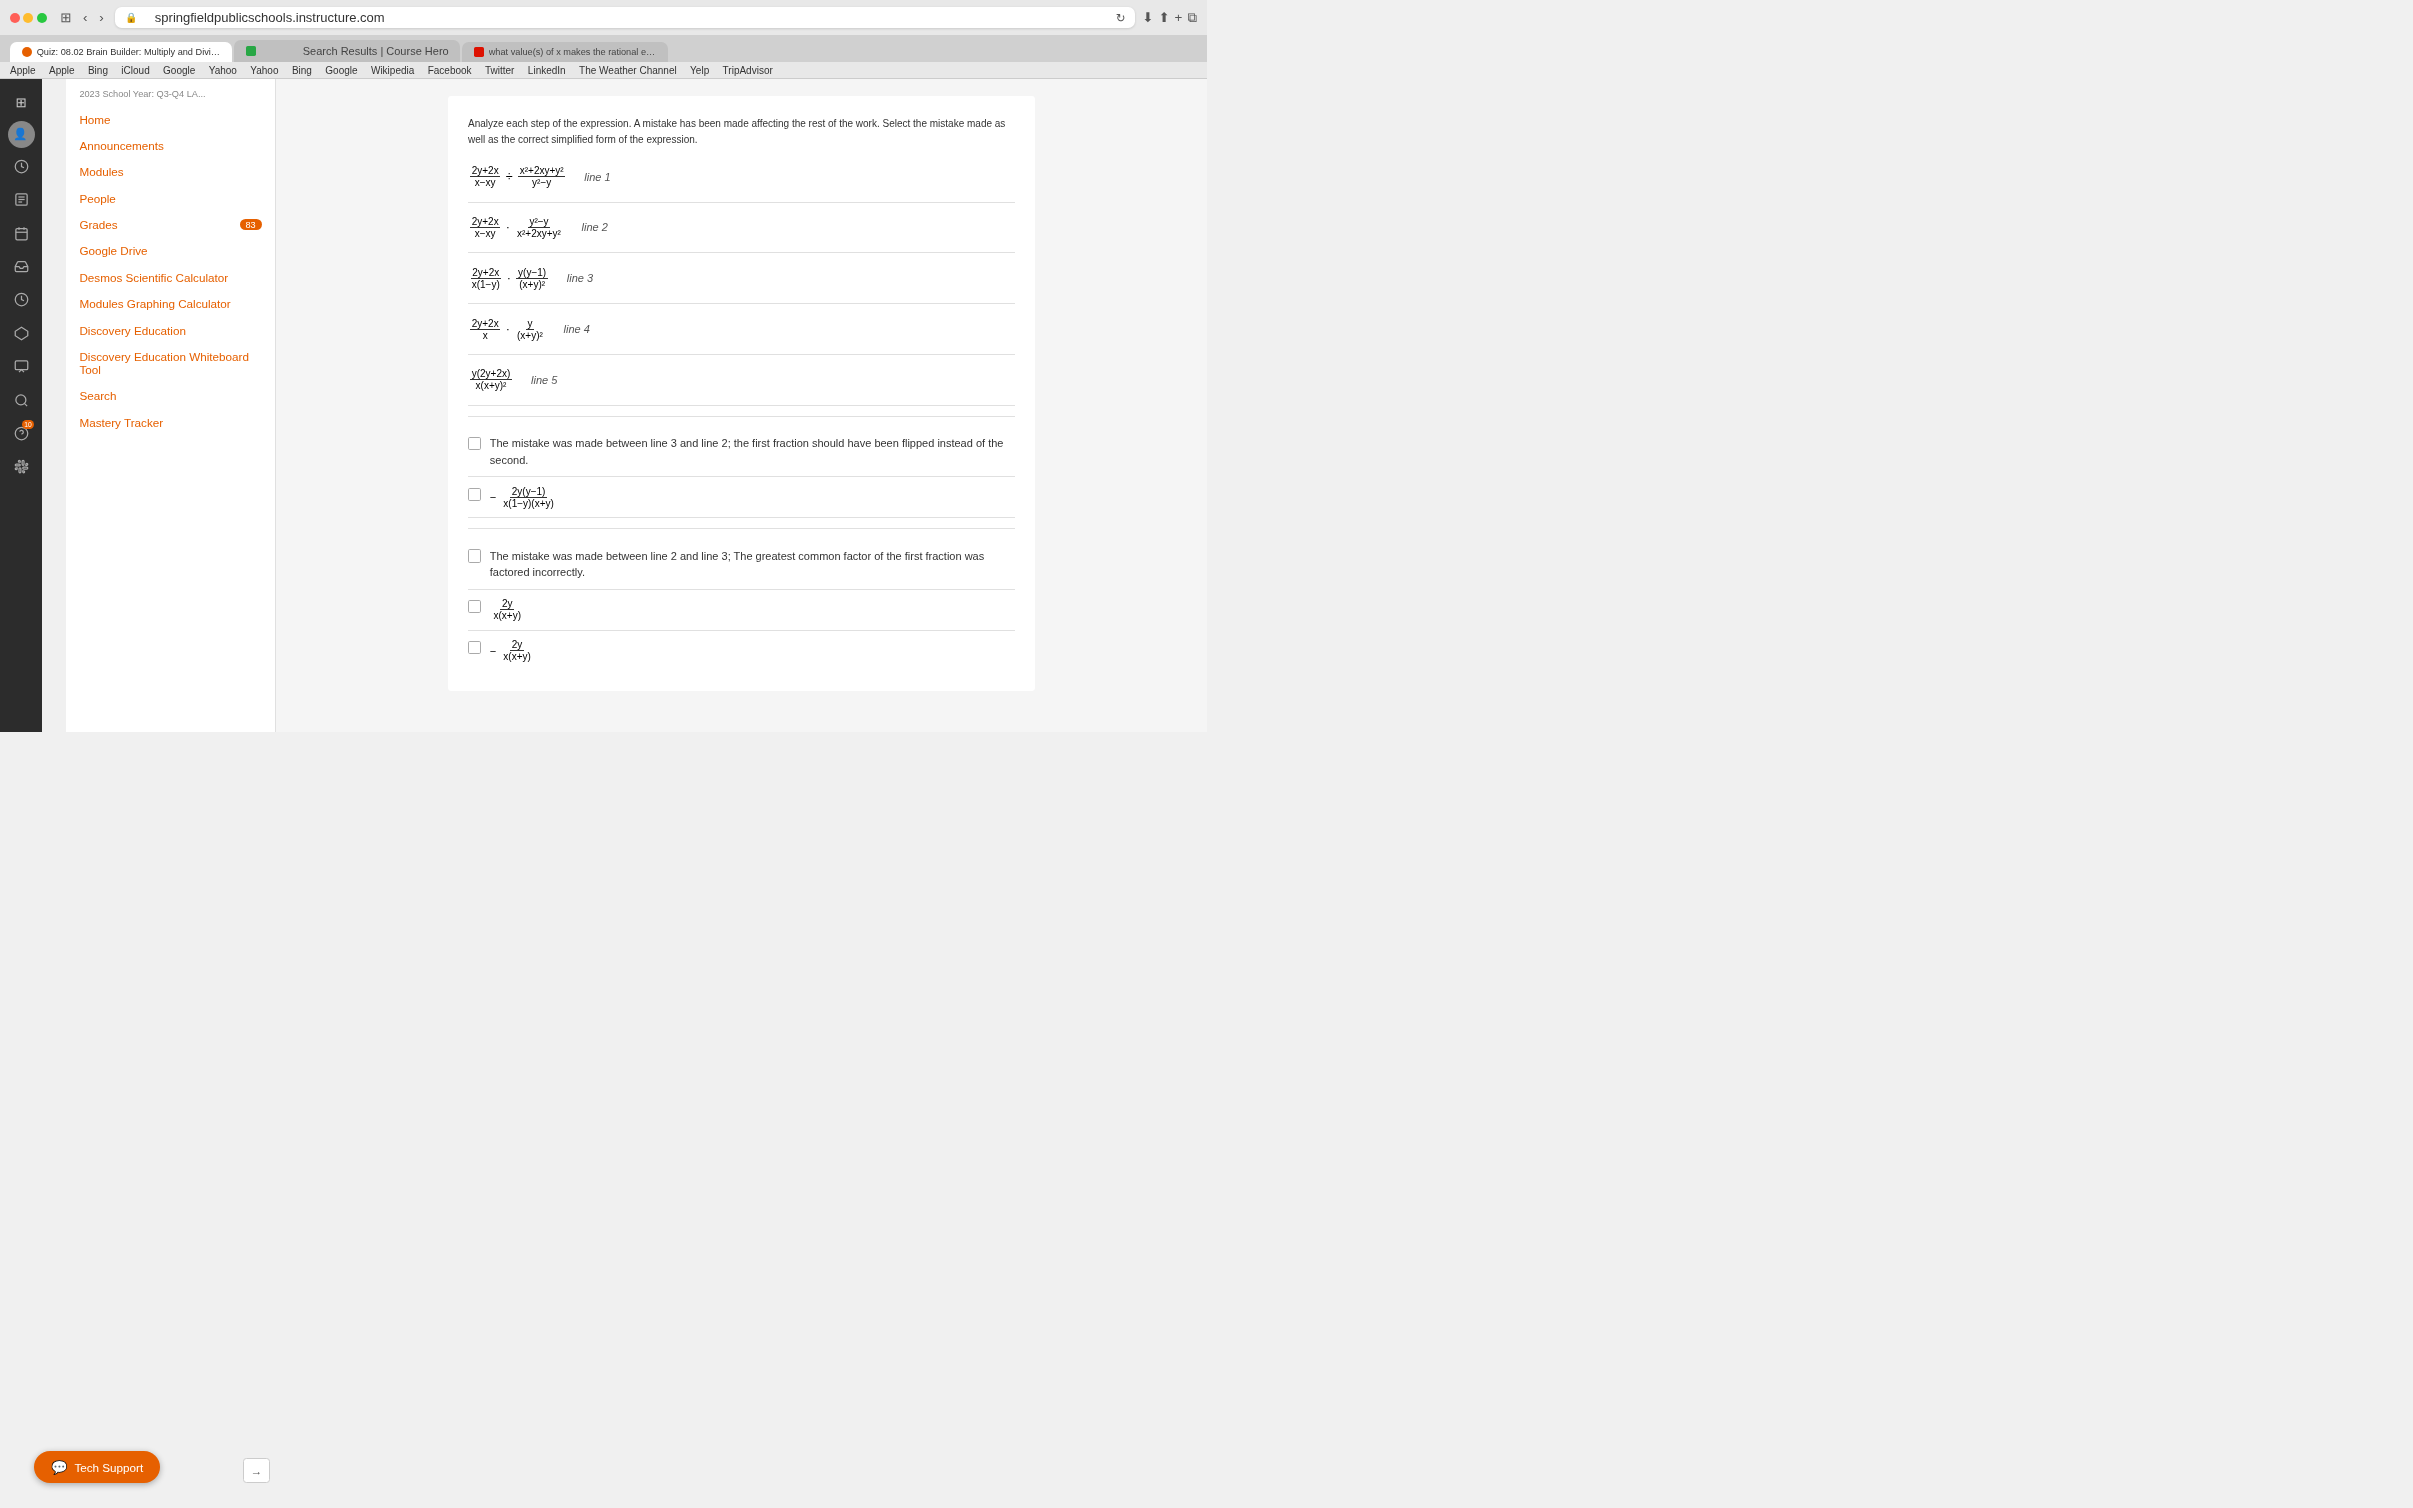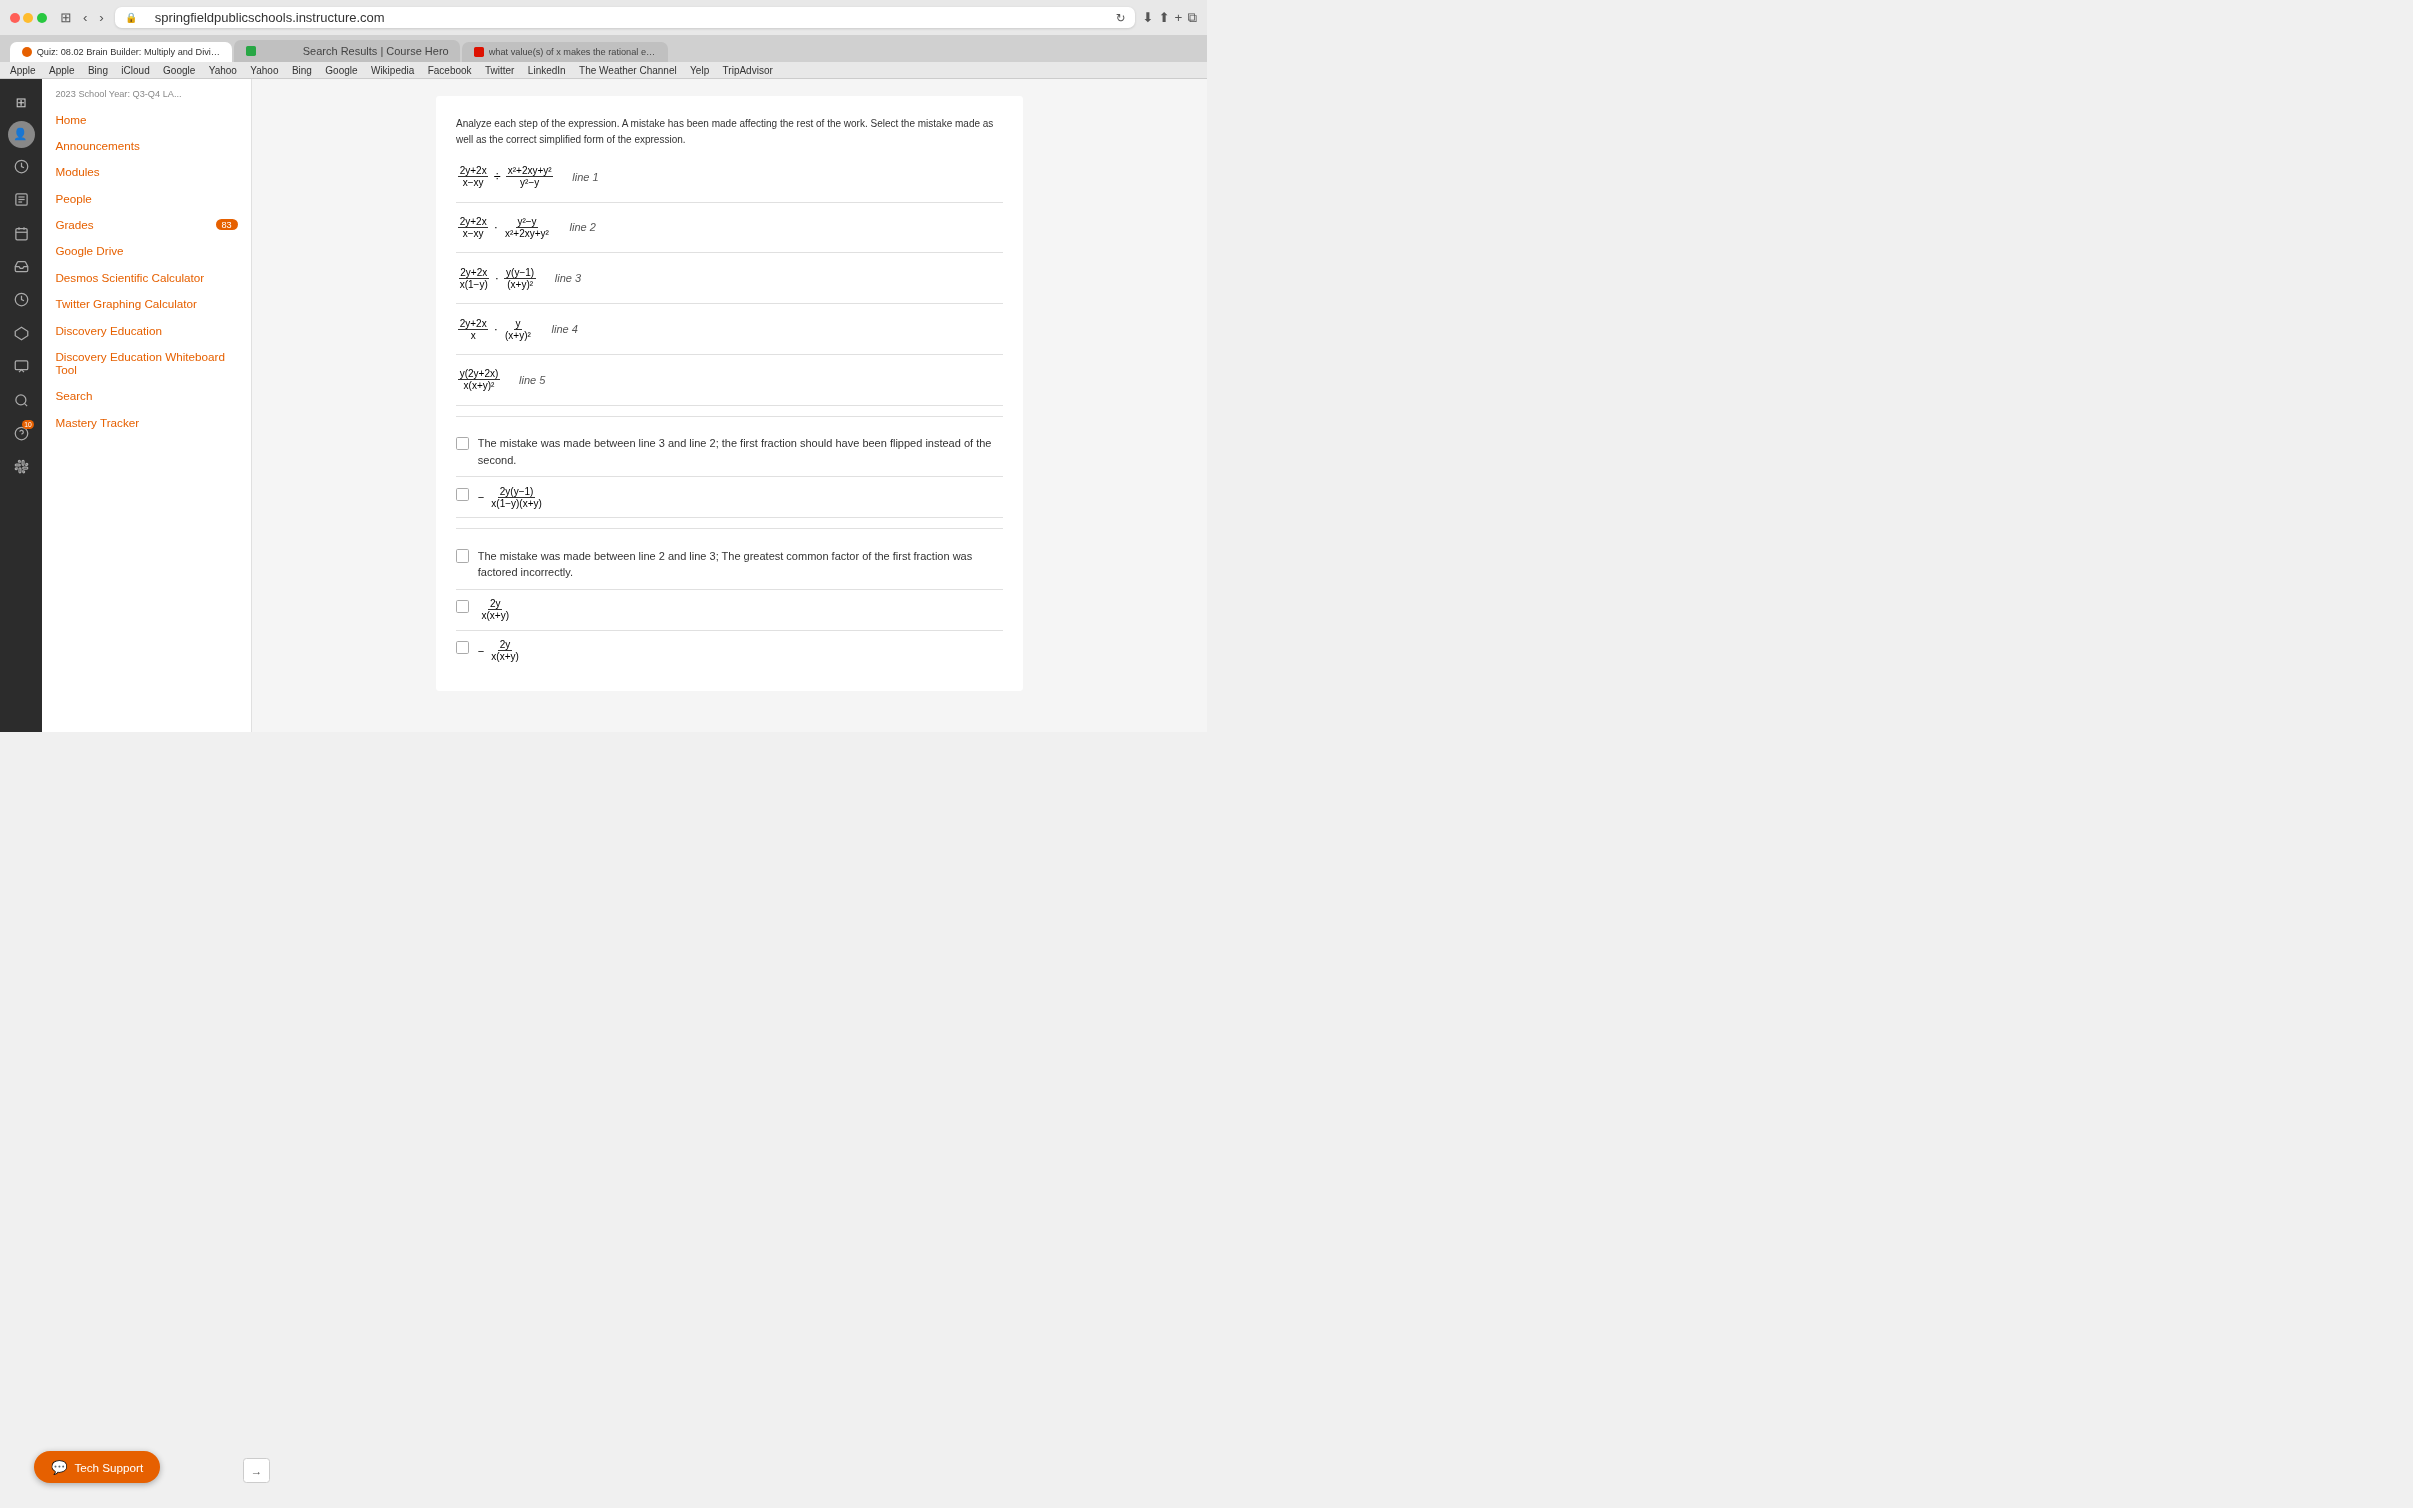--- a/index.html
+++ b/index.html
@@ -40,21 +40,21 @@
 
     
     .main-layout { display: flex; height: calc(754px - 101px); }
 
     
     .icon-sidebar { width: 42px; background: #2c2c2c; display: flex; flex-direction: column; align-items: center; padding: 8.4px 0; gap: 3.4px; }
     .icon-item { width: 30px; height: 30px; display: flex; align-items: center; justify-content: center; border-radius: 5px; cursor: pointer; color: #aaa; font-size: 13.4px; position: relative; }
     .badge { position: absolute; top: 1.7px; right: 1.7px; background: #e66000; color: white; font-size: 7.5px; border-radius: 6.7px; padding: 0.8px 3.4px; min-width: 11.7px; text-align: center; }
 
     
-    .nav-sidebar { width: 210px; background: white; border-right: 0.8px solid #e0e0e0; overflow-y: auto; }
+    .nav-sidebar { width: 210px; background: white; border-right: 0.8px solid #e0e0e0; overflow-y: auto; margin-left: 24px; }
     .school-year { font-size: 9.2px; color: #888; padding: 10px 13.4px 6.7px; }
     .nav-item { display: flex; align-items: center; padding: 6.7px 13.4px; cursor: pointer; font-size: 11.7px; color: #e66000; font-weight: 400; }
 
     
     .content-area { flex: 1; background: #f5f5f5; overflow-y: auto; padding: 17px; }
     .question-container { background: white; border-radius: 3.4px; padding: 20px; max-width: 587px; margin: 0 auto; }
     .question-prompt { font-size: 10px; color: #333; line-height: 1.6; margin-bottom: 17px; }
     .math-line { display: flex; align-items: center; margin: 13.4px 0; gap: 17px; }
     .line-label { font-size: 11px; color: #555; font-style: italic; }
     .divider { border: none; border-top: 0.8px solid #e0e0e0; margin: 10px 0; }
@@ -269,21 +269,21 @@
       <span>Grades</span>
       <span style="background:#e66000; color:white; border-radius:8.4px; padding:0.8px 5.9px; font-size:9.2px;">83</span>
     </div>
     <div class="nav-item">
       <span>Google Drive</span>
     </div>
     <div class="nav-item">
       <span>Desmos Scientific Calculator</span>
     </div>
     <div class="nav-item">
-      <span>Twitter Graphing Calculator</span>
+      <span>Modules Graphing Calculator</span>
     </div>
     <div class="nav-item">
       <span>Discovery Education</span>
     </div>
     <div class="nav-item">
       <span>Discovery Education Whiteboard Tool</span>
     </div>
     <div class="nav-item">
       <span>Search</span>
     </div>

